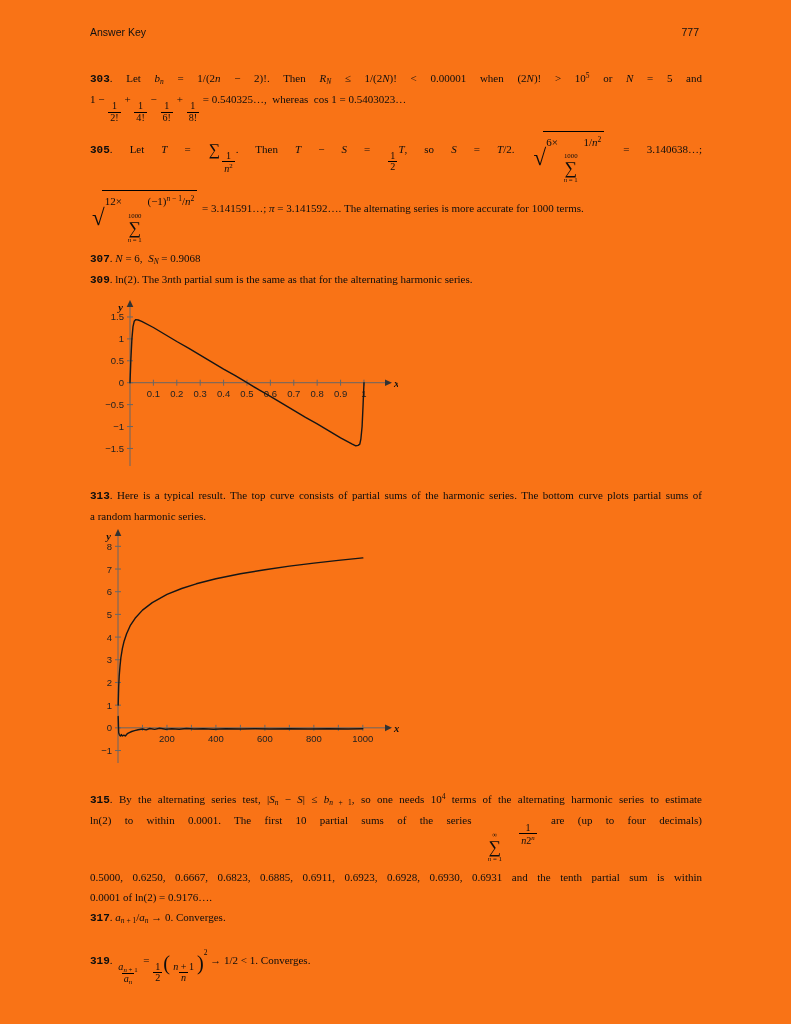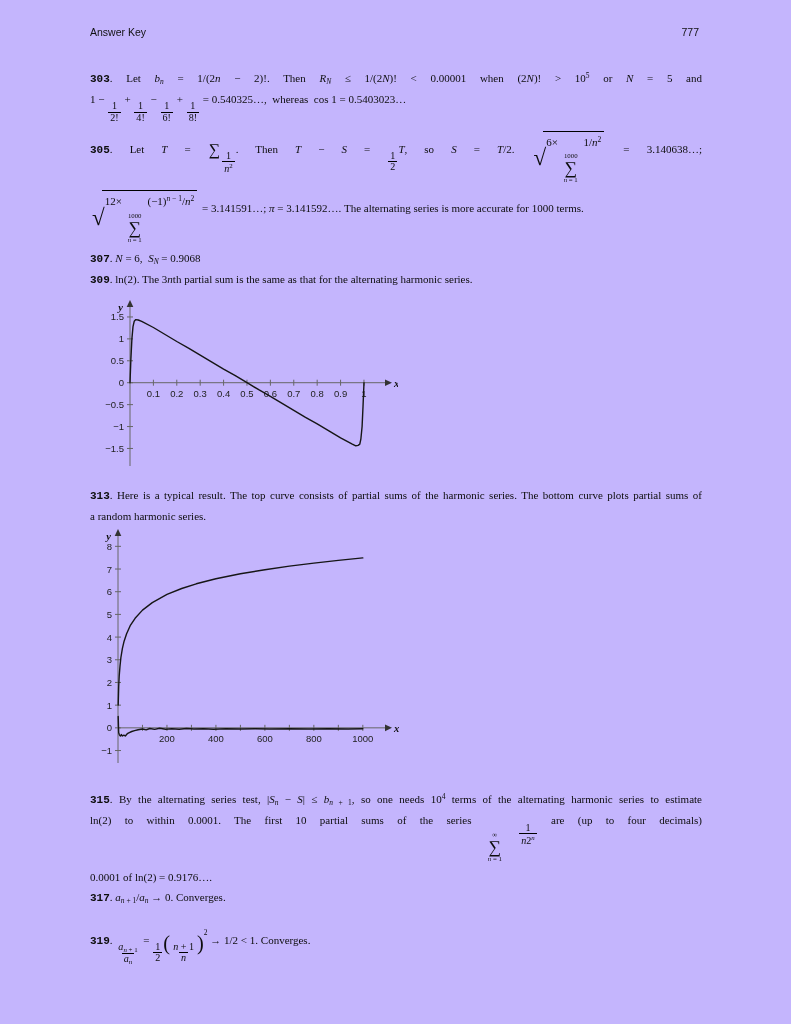--- a/index.html
+++ b/index.html
@@ -1,16 +1,16 @@
 <!DOCTYPE html>
 <html><head>
 <meta charset="utf-8">
 <style>
   html,body{margin:0;padding:0;background:#e8e8e8;}
-  .page{width:791px;height:1024px;background:#c4b5fd;position:relative;margin:0 auto;
+  .page{width:791px;height:1024px;background:#f97316;position:relative;margin:0 auto;
         font-family:"Liberation Serif",serif;font-size:11px;color:#0d0d0d;overflow:hidden;}
   .header{position:absolute;left:90px;right:92px;top:26px;display:flex;justify-content:space-between;
           font-family:"Liberation Sans",sans-serif;font-size:10.5px;color:#111;}
   .content{position:absolute;left:90px;width:612px;top:56px;line-height:1.55;}
   .line{margin:0 0 3px 0;}
   .jl{text-align:justify;text-align-last:justify;}
   .tall{margin-bottom:6px;}
   b.anum, .line b{font-family:Liberation Mono, monospace;font-weight:700;}
   sub{font-size:0.68em;vertical-align:-0.3em;}
   sup{font-size:0.68em;vertical-align:0.55em;}
@@ -190,20 +190,21 @@
 
     <div class="line jl"><b class="anum">315</b>. By the alternating series test, |<i>S<sub>n</sub></i> − <i>S</i>| ≤ <i>b</i><sub><i>n</i> + 1</sub>, so one needs 10<sup>4</sup> terms of the alternating harmonic series to estimate</div>
     <div class="line jl tall">ln(2) to within 0.0001. The first 10 partial sums of the series <span class="bigop">
           <span class="lim">∞</span>
           <span class="op">∑</span>
           <span class="lim"><i>n</i> = 1</span>
         </span> <span class="frac">
           <span class="fn">1</span>
           <span class="fd"><i>n</i>2<sup><i>n</i></sup></span>
         </span> are (up to four decimals)</div>
+    <div class="line jl">0.5000, 0.6250, 0.6667, 0.6823, 0.6885, 0.6911, 0.6923, 0.6928, 0.6930, 0.6931 and the tenth partial sum is within</div>
     <div class="line">0.0001 of ln(2) = 0.9176….</div>
 
     <div class="line"><b class="anum">317</b>. <i>a</i><sub><i>n</i> + 1</sub>/<i>a<sub>n</sub></i> → 0. Converges.</div>
     <div class="line" style="margin-top:20px"><b class="anum">319</b>. <span class="frac">
           <span class="fn"><i>a</i><sub><i>n</i> + 1</sub></span>
           <span class="fd"><i>a<sub>n</sub></i></span>
         </span> = <span class="frac">
           <span class="fn">1</span>
           <span class="fd">2</span>
         </span><span class="bp">(</span><span class="frac">

